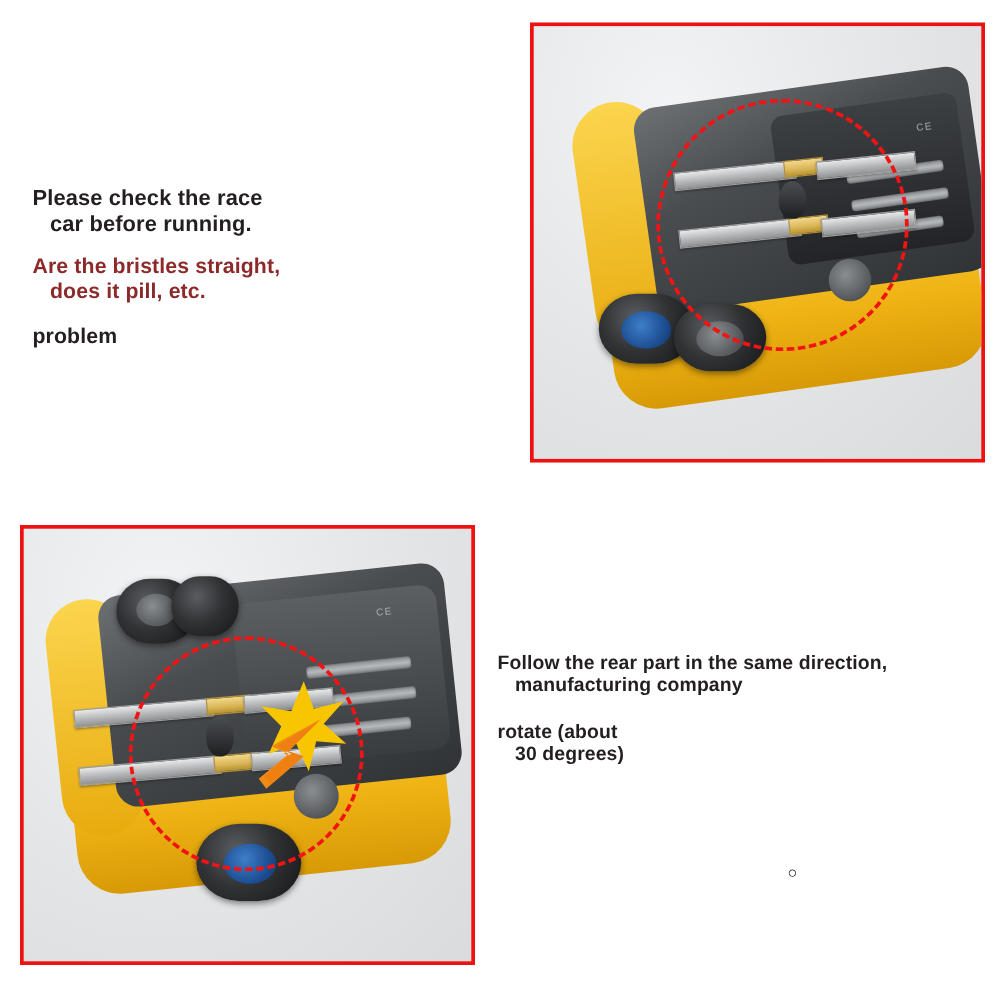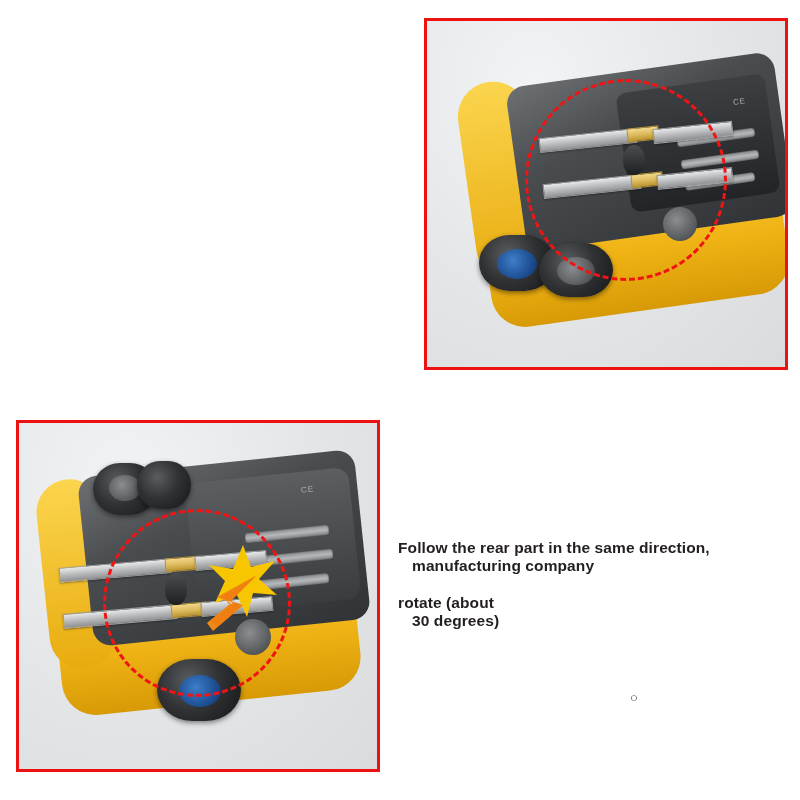--- a/index.html
+++ b/index.html
@@ -38,21 +38,21 @@
   .dark { color: #231f20; }
   .maroon { color: #8c2a2a; }
 
   #top-left-text { left: 26px; top: 148px; width: 370px; }
   #top-left-text .t1 { font-size: 17.5px; }
   #top-left-text .t2 { font-size: 17px; margin-top: 14px; }
   #top-left-text .t3 { font-size: 17px; margin-top: 16px; }
 
   #bottom-right-text { left: 398px; top: 522px; width: 390px; }
   #bottom-right-text .r1 { font-size: 15.5px; }
-  #bottom-right-text .r2 { font-size: 15.5px; margin-top: 17px; }
+  #bottom-right-text .r2 { font-size: 15.5px; }
   #bottom-right-text .r3 { font-size: 15.5px; margin-top: 18px; }
   #bottom-right-text .r4 { font-size: 15.5px; margin-top: 18px; }
 
   .degree-mark {
     position: absolute;
     left: 630px;
     top: 690px;
     font-size: 13px;
     color: #231f20;
     font-weight: bold;
@@ -170,20 +170,29 @@
   .arrow-orange svg { display: block; }
 
   
   .burst svg { display: block; }
 </style>
 </head>
 <body>
 
 <div class="stage">
 
+  <div class="textblock" id="top-left-text">
+    <div class="tline dark t1">Please check the race</div>
+    <div class="tline dark t1 indent">car before running.</div>
+
+    <div class="tline maroon t2">Are the bristles straight,</div>
+    <div class="tline maroon t2 indent" style="margin-top:0">does it pill, etc.</div>
+
+    <div class="tline dark t3">problem</div>
+  </div>
 
   <div class="panel" id="panel-top-right">
     <div class="photo">
 
       <div class="shape yellow-body" style="left:60px; top:180px; width:300px; height:110px; transform:rotate(-8deg);"></div>
       <div class="shape yellow-body edge" style="left:40px; top:60px; width:70px; height:200px; border-radius:40px; transform:rotate(-8deg);"></div>
 
       <div class="shape dark-deck" style="left:88px; top:48px; width:270px; height:165px; transform:rotate(-8deg);"></div>
       <div class="shape black-plate" style="left:196px; top:62px; width:150px; height:120px; transform:rotate(-8deg);"></div>
 

